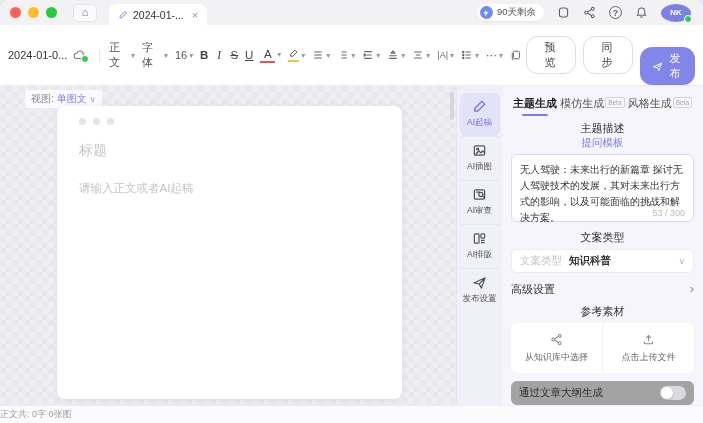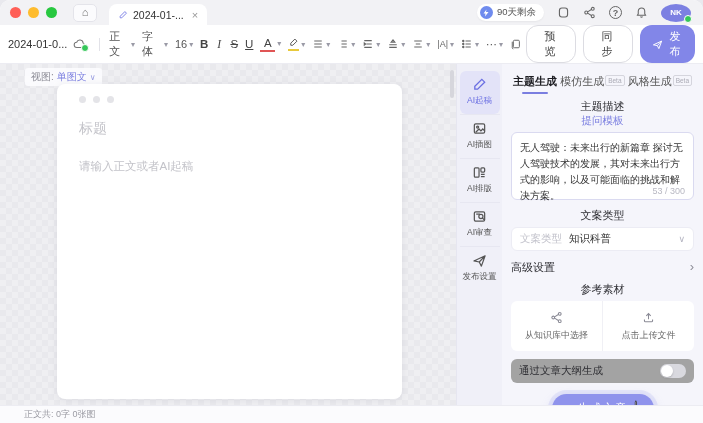--- a/index.html
+++ b/index.html
@@ -33,21 +33,21 @@
   .tb-group { display:flex; align-items:center; gap:2px; padding:2px 3px; border-radius:3px; color:#555; }
   .caret { font-size:8px; color:#9a9aa6; }
   .fmt { width:15px; text-align:center; font-size:11.5px; color:#444; padding:1px 1px; }
   .fmt.b{font-weight:bold}.fmt.i{font-style:italic;font-family:"Liberation Serif",serif}.fmt.s{text-decoration:line-through}.fmt.u{text-decoration:underline}
   .color-a { border-bottom:2px solid #e05555; line-height:1.1; }
   .hl-pen { border-bottom:2px solid #e8c93c; line-height:1; display:flex; padding-bottom:1px; color:#555; }
   .icon12 { display:flex; color:#666; }
   .case-icon { font-size:9px; color:#666; letter-spacing:0; }
   .toolbar-right { margin-left:auto; display:flex; align-items:center; gap:7px; }
   .pill-btn { border:1px solid #dcdce2; background:#fff; border-radius:12px; padding:3px 13px; font-size:11px; color:#444; letter-spacing:2px; }
-  .publish-btn { background:#8286e8; color:#fff; border:none; border-radius:12px; padding:4px 12px; font-size:11px; display:flex; align-items:center; gap:4px; }
+  .publish-btn { background:#8286e8; color:#fff; border:none; border-radius:12px; padding:4px 12px; font-size:11px; display:flex; align-items:center; gap:4px;margin-top:22px; }
 
   
   .main { flex:1; display:flex; min-height:0; }
 
   .editor-area { flex:1; position:relative; background-color:#efeff2;
     background-image:
       linear-gradient(45deg,#e9e9ed 25%,transparent 25%,transparent 75%,#e9e9ed 75%),
       linear-gradient(45deg,#e9e9ed 25%,transparent 25%,transparent 75%,#e9e9ed 75%);
     background-size:12px 12px; background-position:0 0,6px 6px; }
   .view-chip { position:absolute; top:4px; left:25px; background:rgba(252,252,254,.9); border-radius:3px; padding:2px 6px; font-size:10px; color:#8b8b95; display:flex; align-items:center; gap:3px; }
@@ -75,38 +75,38 @@
   .ptab.active::after { content:""; position:absolute; left:50%; transform:translateX(-50%); bottom:-1px; width:26px; height:2px; border-radius:1px; background:#7a7ee0; }
   .beta { font-size:6.5px; color:#ababb5; border:1px solid #d5d5dd; border-radius:2px; padding:0 2px; line-height:1.4; margin-top:1px; }
   .sec-row { display:flex; justify-content:space-between; align-items:center; margin-top:6px;flex-direction:column; }
   .sec-label { color:#2e2e33; font-size:11px; }
   .link { color:#7a7ee0; font-size:10.5px; }
   .topic-box { margin-top:4px; background:#fff; border:1px solid #dadaf0; border-radius:6px; padding:7px 8px 16px; position:relative; height:68px; }
   .topic-text { font-size:10px; line-height:1.6; color:#333; }
   .char-count { position:absolute; right:8px; bottom:3px; font-size:9px; color:#b8b8c2; }
   .type-select { margin-top:4px; background:#fff; border:1px solid #ececf4; border-radius:6px; height:24px; display:flex; align-items:center; padding:0 8px; gap:7px; }
   .type-ph { color:#c3c3cc; font-size:10.5px; }
-  .type-val { color:#333; font-size:10.5px; }
+  .type-val { color:#333; font-size:10.5px;font-weight:bold; }
   .sel-caret { margin-left:auto; color:#b3b3c0; font-size:9px; }
   .advanced-row { display:flex; justify-content:space-between; align-items:flex-start; margin-top:9px; }
   .chev-r { color:#8e8e98; font-size:13px; line-height:1; }
   .ref-boxes { margin-top:4px; display:flex; background:#fff; border-radius:6px; overflow:hidden; height:50px; }
   .ref-box { flex:1; display:flex; flex-direction:column; align-items:center; justify-content:center; gap:5px; color:#666; font-size:9px; }
   .ref-box + .ref-box { border-left:1px solid #f0f0f5; }
   .ref-box .ricon { color:#8a8a95; display:flex; }
   .outline-row { margin-top:8px; background:#a3a3a3; border-radius:6px; height:24px; display:flex; align-items:center; justify-content:space-between; padding:0 8px; }
   .outline-label { font-size:10.5px; color:#2e2e33; }
   .toggle { width:26px; height:14px; border-radius:7px; background:#d9d9df; position:relative; }
   .toggle::after { content:""; position:absolute; left:1px; top:1px; width:12px; height:12px; background:#fff; border-radius:50%; box-shadow:0 1px 2px rgba(0,0,0,.2); }
   .gen-wrap { margin-top:11px; text-align:center; }
   .gen-btn { display:inline-block; background:#8f93ec; color:#fff; font-size:11.5px; letter-spacing:1px; border:none; border-radius:15px; padding:7px 26px; box-shadow:0 0 0 4px rgba(143,147,236,.16), 0 5px 12px rgba(143,147,236,.45); }
   .cursor-hand { position:absolute; left:128px; top:335px; }
 
   
-  .statusbar { flex:0 0 18px; background:#fbfbfd; border-top:1px solid #ececf2; display:flex; align-items:center; gap:18px; padding:0 24px; font-size:9px; color:#9b9ba3; }
+  .statusbar { flex:0 0 18px; background:#fbfbfd; border-top:1px solid #ececf2; display:flex; align-items:center; gap:18px; padding:0 0; font-size:9px; color:#9b9ba3; }
 </style>
 </head>
 <body>
 
 <div class="window">
 
   <div class="titlebar">
     <div class="traffic">
       <span class="tdot red"></span>
       <span class="tdot yellow"></span>
@@ -313,36 +313,36 @@
               <rect x="2.5" y="3" width="11" height="10" rx="1.5"></rect>
               <circle cx="6" cy="6.5" r="1.1"></circle>
               <path d="M4 12l3.5-3.5 2 2 2-2 2 2"></path>
             </svg>
         </span>
         <span>AI插图</span>
       </div>
       <div class="side-item">
         <span class="sicon">
           <svg width="15" height="15" viewBox="0 0 16 16" fill="none" stroke="currentColor" stroke-width="1.3">
+              <rect x="2.5" y="3" width="11" height="10" rx="1.5"></rect>
+              <circle cx="9.5" cy="8" r="2.2"></circle>
+              <path d="M11 9.5l2 2M4.5 5.5h4"></path>
+            </svg>
+        </span>
+        <span>AI审查</span>
+      </div>
+      <div class="side-item">
+        <span class="sicon">
+          <svg width="15" height="15" viewBox="0 0 16 16" fill="none" stroke="currentColor" stroke-width="1.3">
               <rect x="2.5" y="3" width="5" height="10" rx="1"></rect>
               <rect x="9.5" y="3" width="4" height="4.5" rx="1"></rect>
               <path d="M9.5 10h4M9.5 12.5h4"></path>
             </svg>
         </span>
         <span>AI排版</span>
-      </div>
-      <div class="side-item">
-        <span class="sicon">
-          <svg width="15" height="15" viewBox="0 0 16 16" fill="none" stroke="currentColor" stroke-width="1.3">
-              <rect x="2.5" y="3" width="11" height="10" rx="1.5"></rect>
-              <circle cx="9.5" cy="8" r="2.2"></circle>
-              <path d="M11 9.5l2 2M4.5 5.5h4"></path>
-            </svg>
-        </span>
-        <span>AI审查</span>
       </div>
       <div class="side-item">
         <span class="sicon">
           <svg width="15" height="15" viewBox="0 0 16 16" fill="none" stroke="currentColor" stroke-width="1.3" stroke-linejoin="round">
               <path d="M2 8.5L14 3l-4 11-2.3-4.4zM7.7 9.6L14 3"></path>
             </svg>
         </span>
         <span>发布设置</span>
       </div>
     </div>

